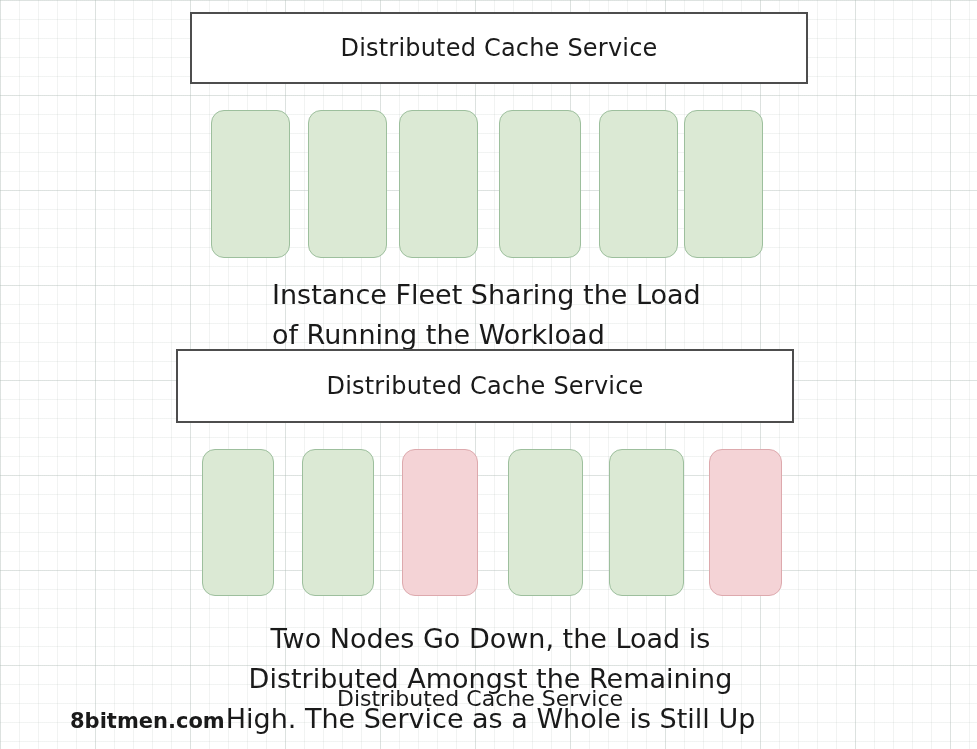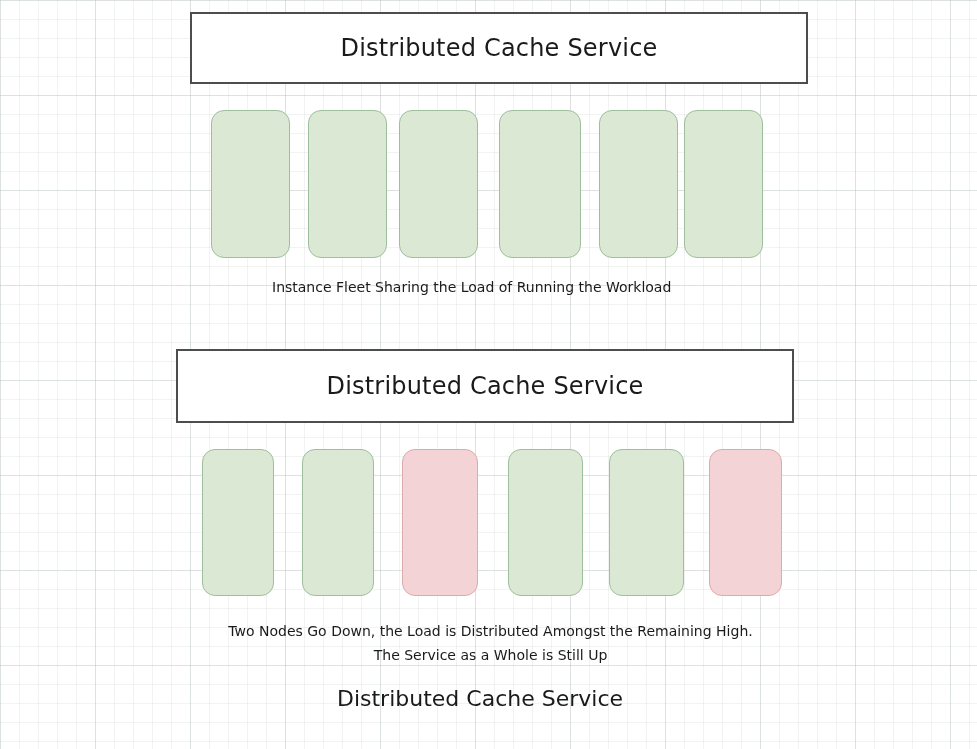--- a/index.html
+++ b/index.html
@@ -54,22 +54,22 @@
     border: 1.6px solid #9dbf9d;
     background: #dbe9d4;
   }
   .node.down {
     border-color: #dda9ad;
     background: #f4d3d6;
   }
 
   .caption {
     position: absolute;
-    font-size: 14px;
-    line-height: 24px;
+    font-size: 27px;
+    line-height: 40px;
     color: #1a1a1a;
   }
 
   .footer-title {
     position: absolute;
     text-align: center;
     font-size: 22px;
     line-height: 29px;
     color: #1a1a1a;
   }
@@ -113,14 +113,15 @@
     <div class="node" style="width:75px; height:147px; margin-right:25px;"></div>
     <div class="node down" style="width:73px; height:147px;"></div>
   </div>
 
   <div class="caption" style="left:218px; top:619px; width:545px; text-align:center;">Two Nodes Go Down, the Load is Distributed Amongst the Remaining High. The Service as a Whole is Still Up</div>
 
   <div class="footer-title" style="left:280px; top:684px; width:400px;">
     <div>Distributed Cache Service</div>
   </div>
 
+  <div class="watermark" style="left:70px; top:709px;">8bitmen.com</div>
 
 </div>
 
 </body></html>

